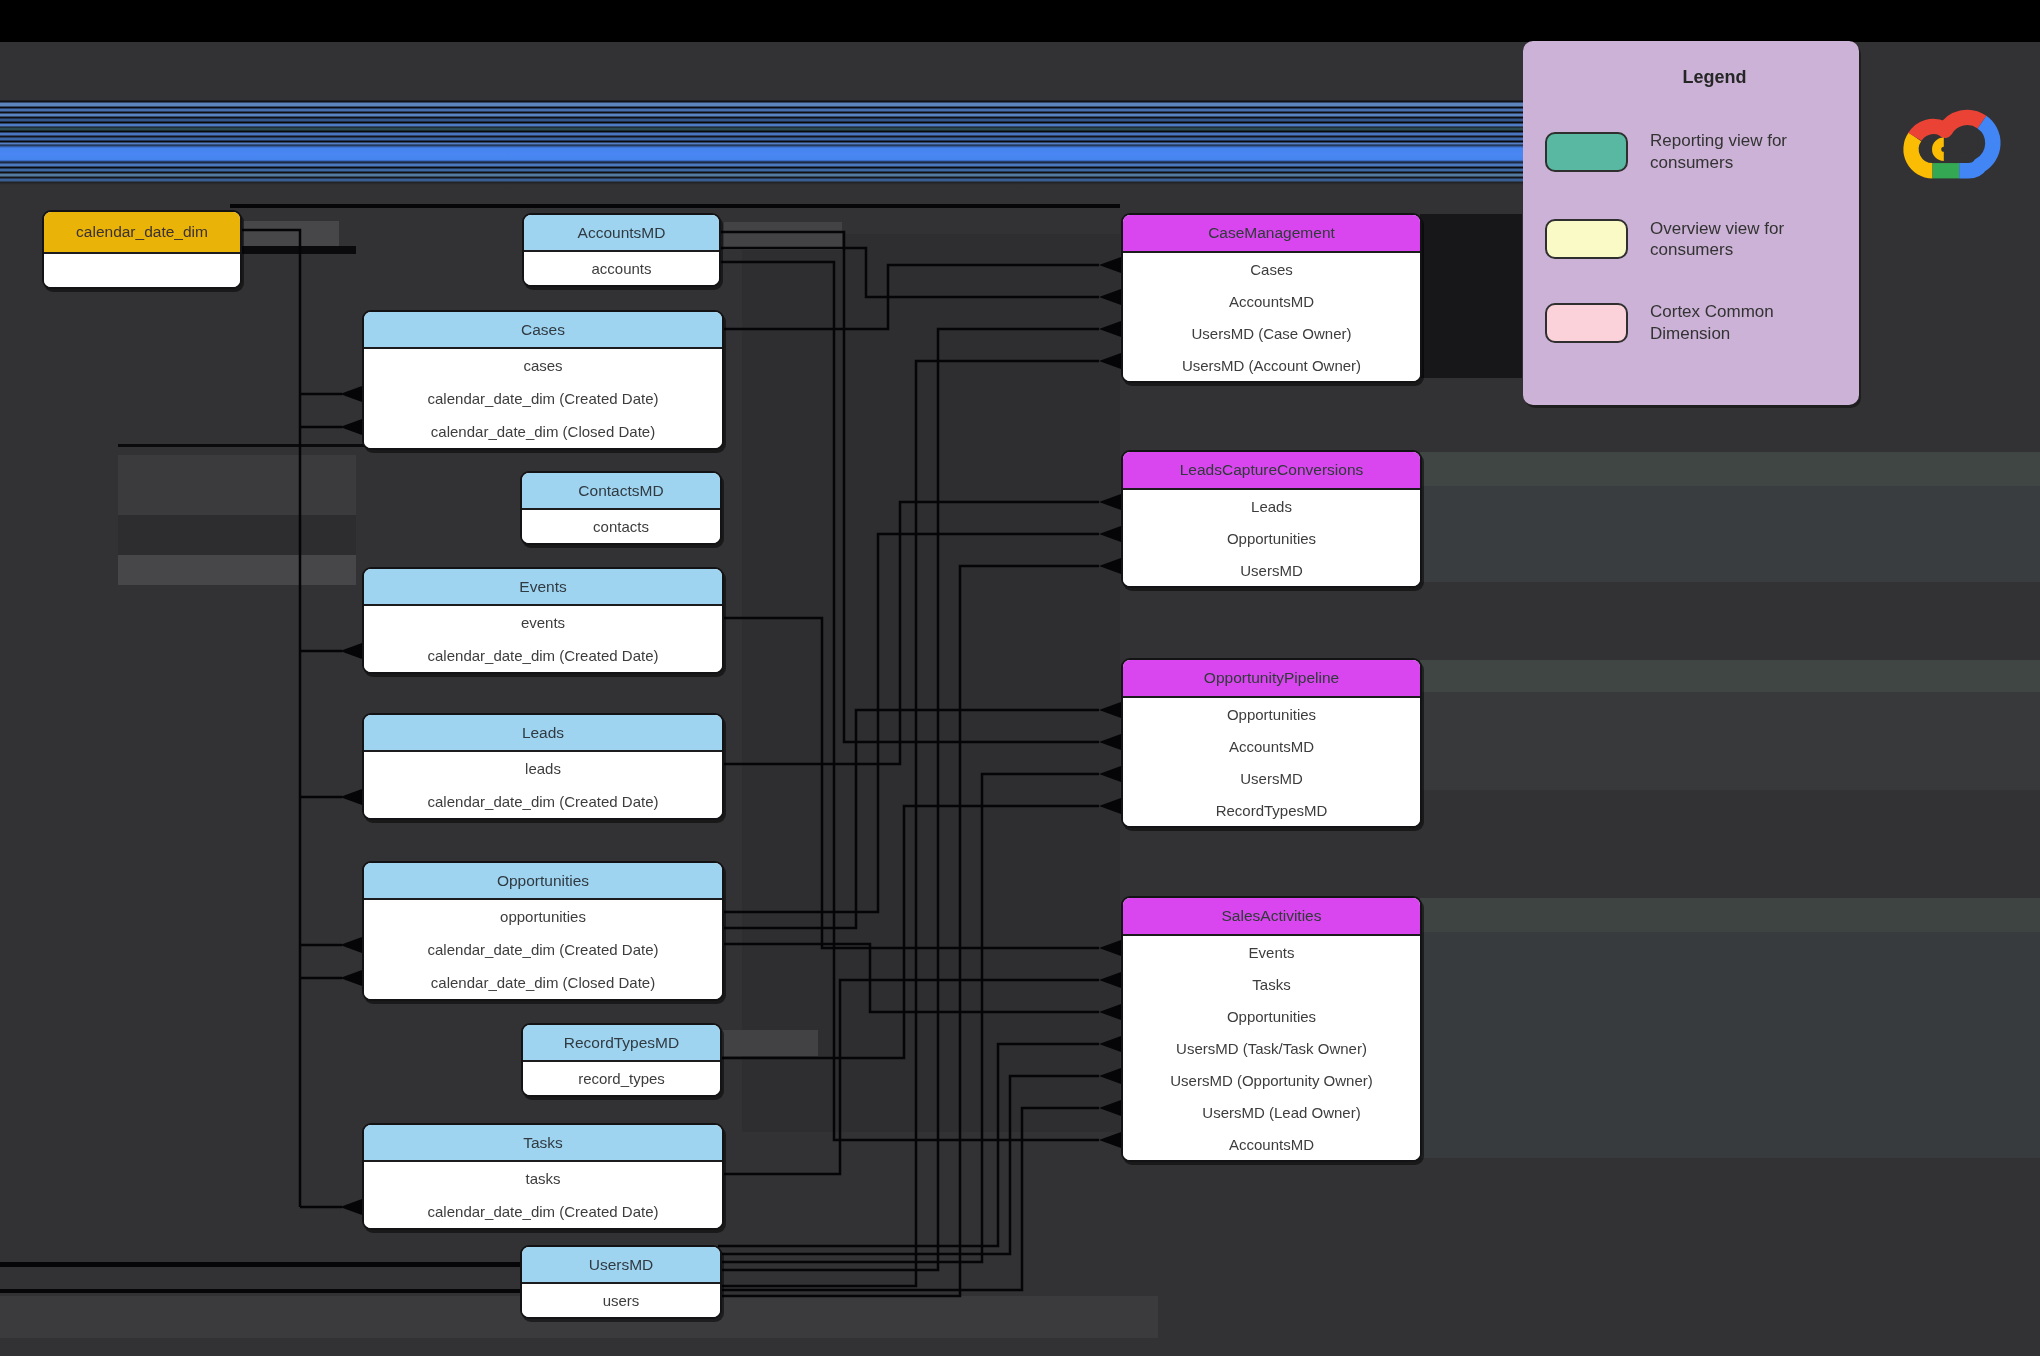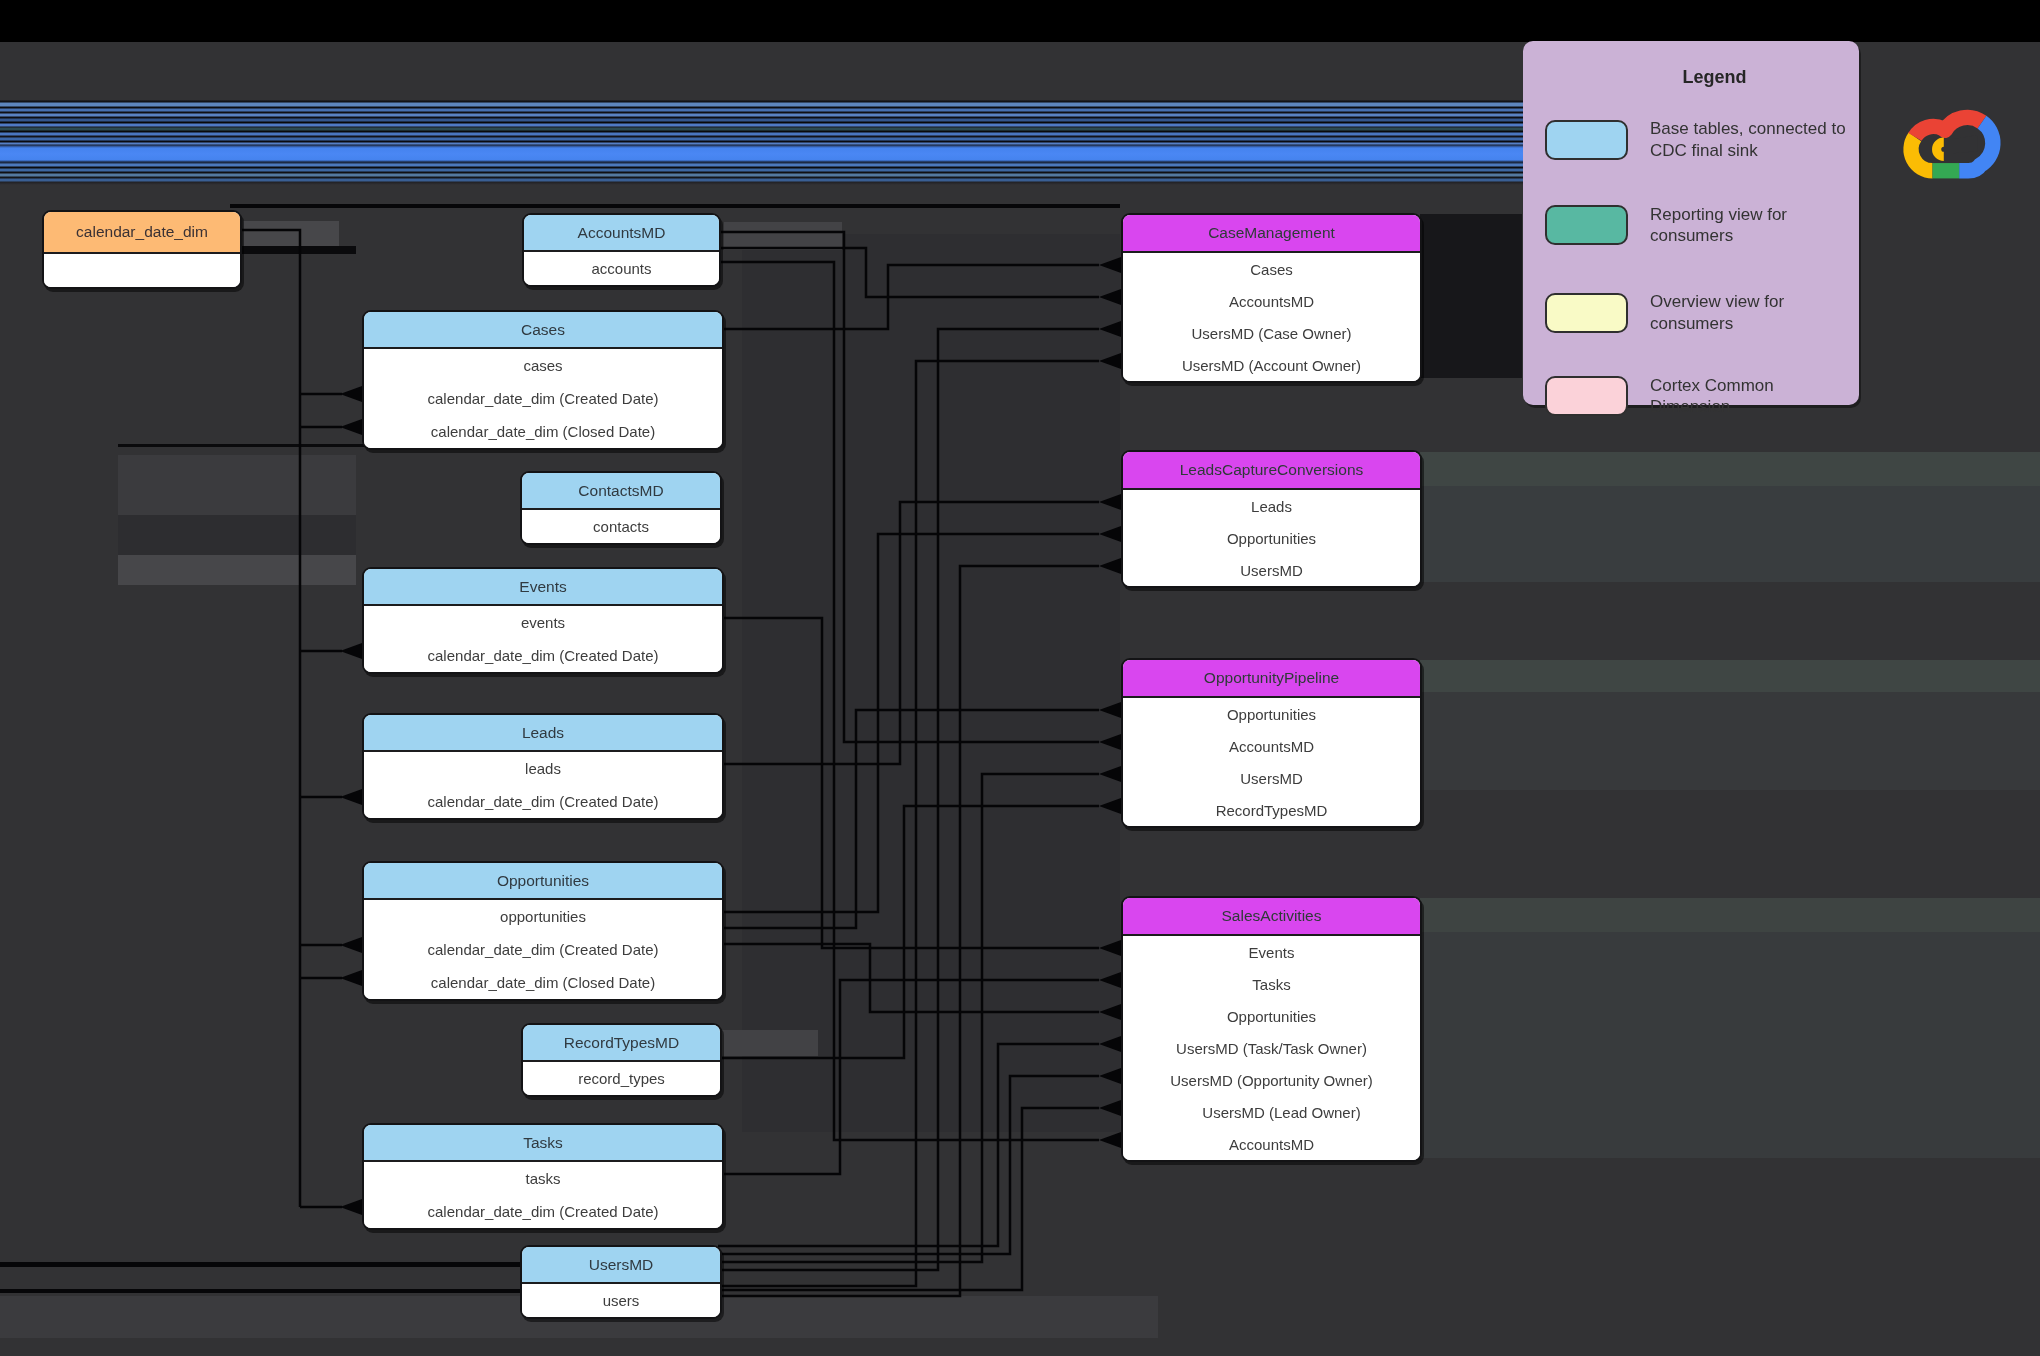--- a/index.html
+++ b/index.html
@@ -21,21 +21,21 @@
     #3a5f93 79px,#3a5f93 81px,#202024 82px,#333336 85px);}
   
   #wires{position:absolute;left:0;top:0;z-index:2;}
   
   .table{position:absolute;z-index:3;border:2px solid #131315;border-radius:9px;background:#fff;
          box-shadow:2px 3px 0 rgba(0,0,0,.5);}
   .table .thead{display:flex;align-items:center;justify-content:center;
          font-size:15.5px;border-bottom:2px solid #1c1c1e;border-radius:7px 7px 0 0;}
   .table.blue .thead{background:#9fd4f1;color:#303a41;}
   .table.teal .thead{background:#d946ef;color:#2e3b37;}
-  .table.pink .thead{background:#fdba74;color:#3a3134;}
+  .table.pink .thead{background:#eab308;color:#3a3134;}
   .table .tbody{border-radius:0 0 7px 7px;background:#fff;}
   .table .trow{display:flex;align-items:center;justify-content:center;
          font-size:15px;color:#3d3d3d;white-space:nowrap;}
   
   .legend{position:absolute;left:1523px;top:41px;width:336px;height:364px;z-index:4;
           background:#cbb2d6;border-radius:10px;box-shadow:2px 3px 0 rgba(0,0,0,.4);}
   .legend-title{text-align:center;font-weight:bold;font-size:18px;color:#262626;margin-top:26px;padding-left:47px;}
   .legend-item{display:flex;align-items:center;gap:22px;margin-left:22px;}
   .swatch{width:79px;height:36px;border-radius:10px;border:2px solid #2f2f2f;flex:0 0 auto;}
   .legend-label{font-size:17px;line-height:1.28;color:#333;width:208px;}
@@ -228,24 +228,20 @@
           <div class="trow" style="height: 32px;">UsersMD (Opportunity Owner)</div>
           <div class="trow" style="height: 32px; margin-left: 20px;">UsersMD (Lead Owner)</div>
           <div class="trow" style="height: 32px;">AccountsMD</div>
         </div>
       </div>
     </div>
 
   <div class="legend">
     <div class="legend-title">Legend</div>
     <div id="legend-items">
-        <div class="legend-item" style="margin-top: 30px;">
-          <div class="swatch" style="background: rgb(159, 212, 241);"></div>
-          <div class="legend-label">Base tables, connected to CDC final sink</div>
-        </div>
         <div class="legend-item" style="margin-top: 42px;">
           <div class="swatch" style="background: rgb(88, 184, 162);"></div>
           <div class="legend-label">Reporting view for consumers</div>
         </div>
         <div class="legend-item" style="margin-top: 44px;">
           <div class="swatch" style="background: rgb(249, 250, 198);"></div>
           <div class="legend-label">Overview view for consumers</div>
         </div>
         <div class="legend-item" style="margin-top: 40px;">
           <div class="swatch" style="background: rgb(251, 210, 217);"></div>

